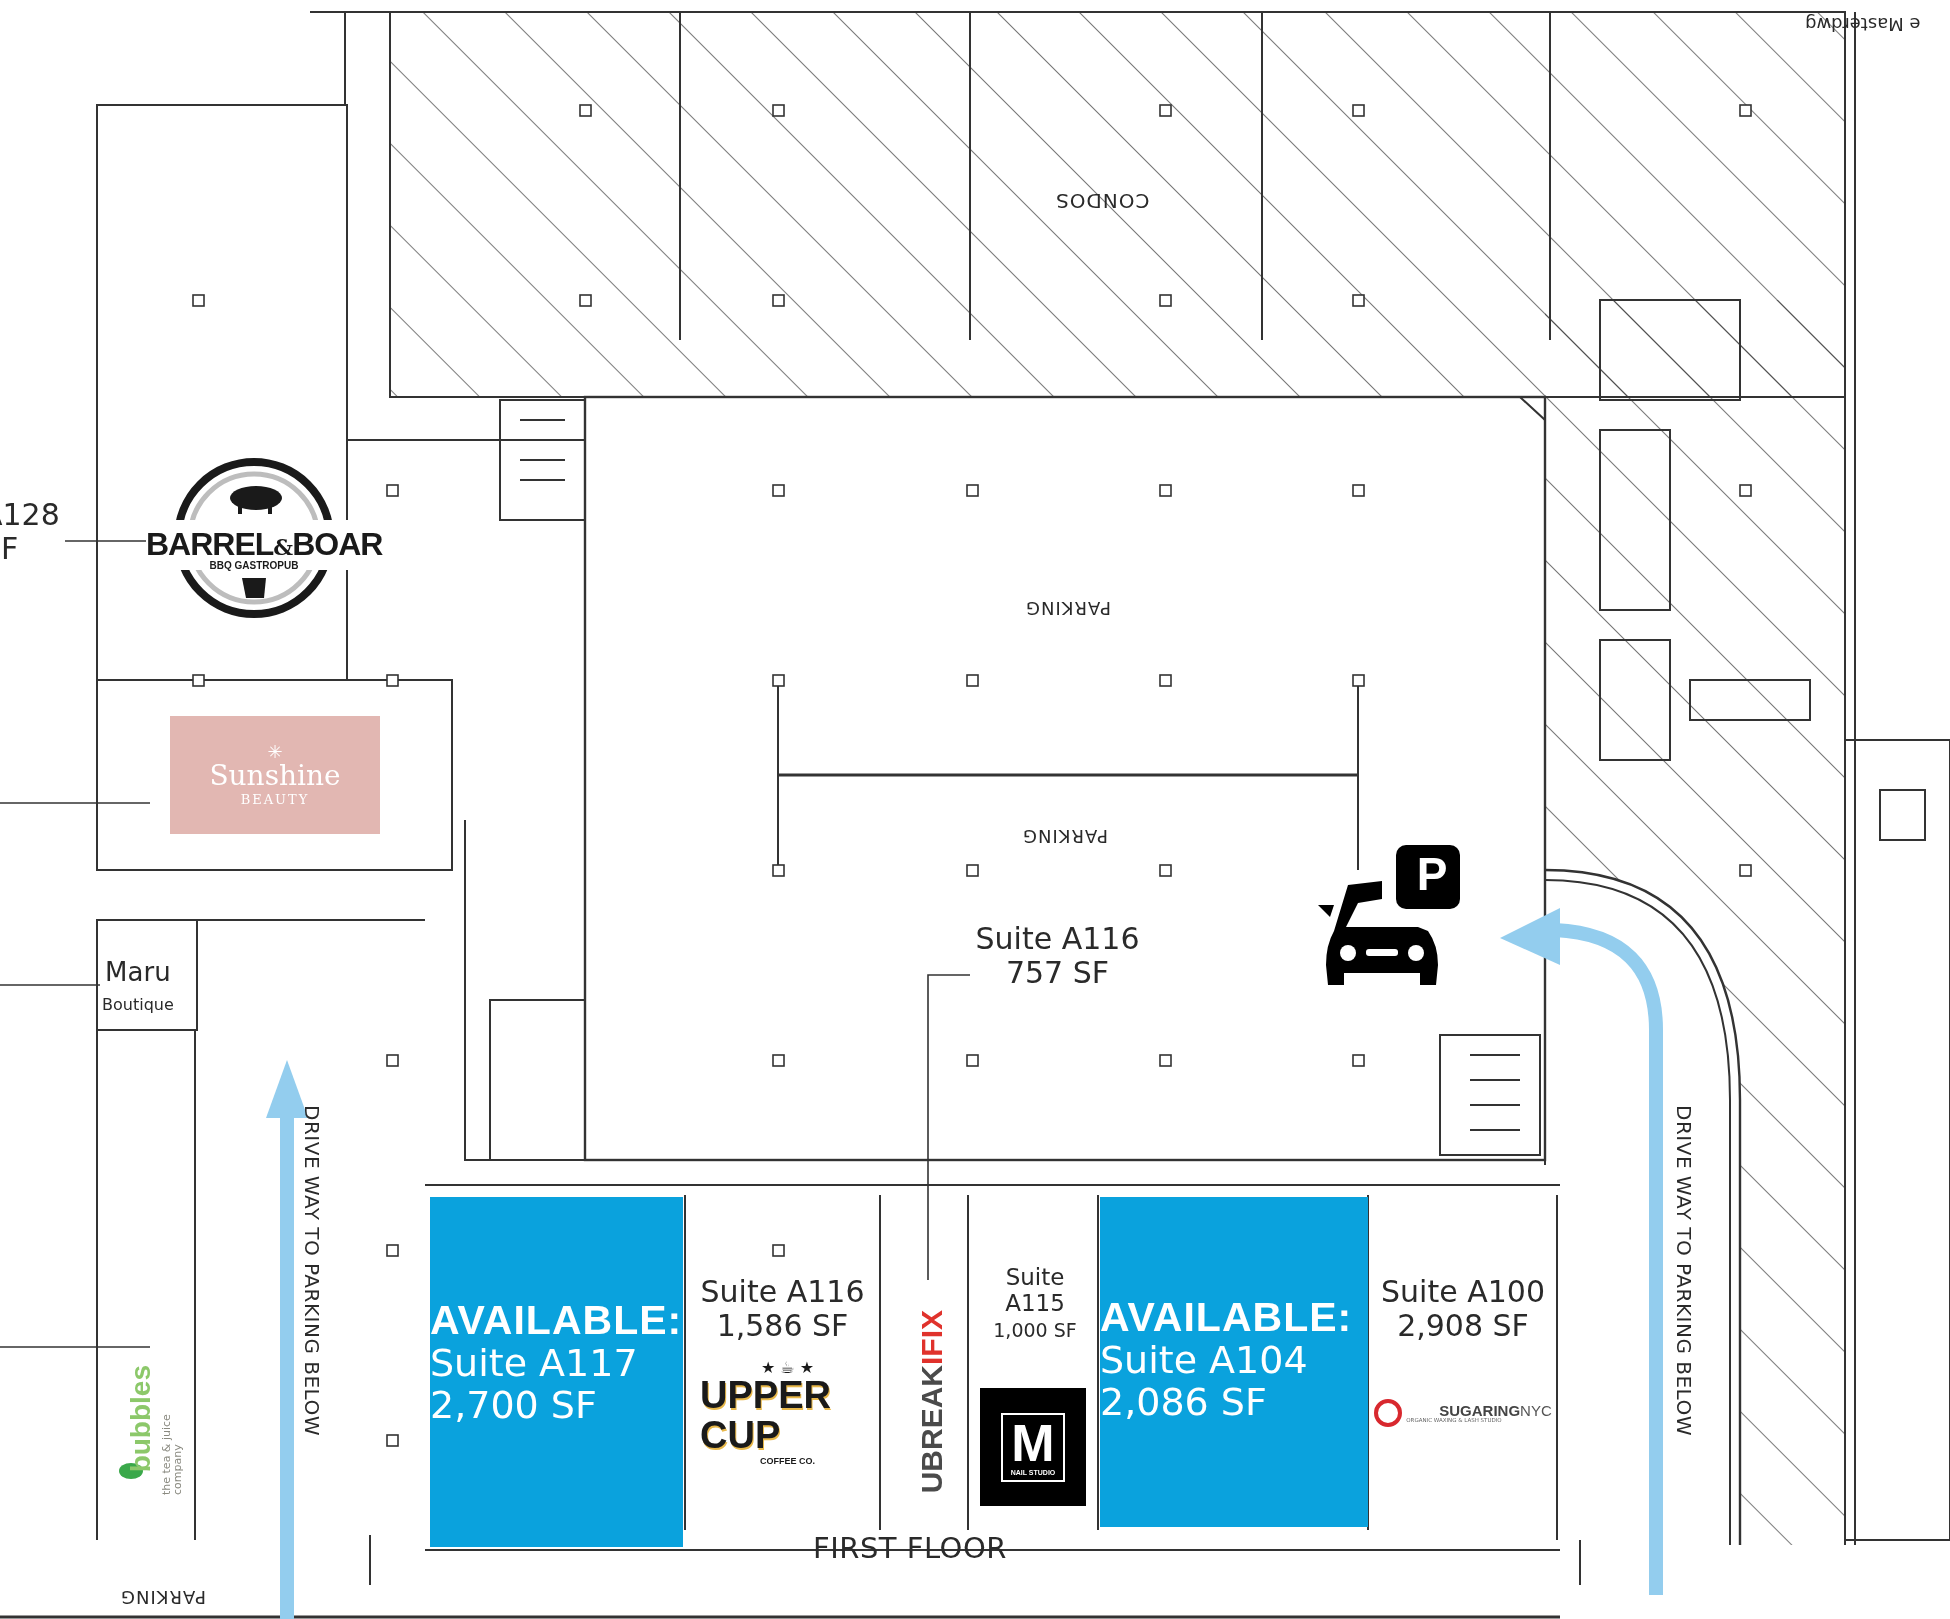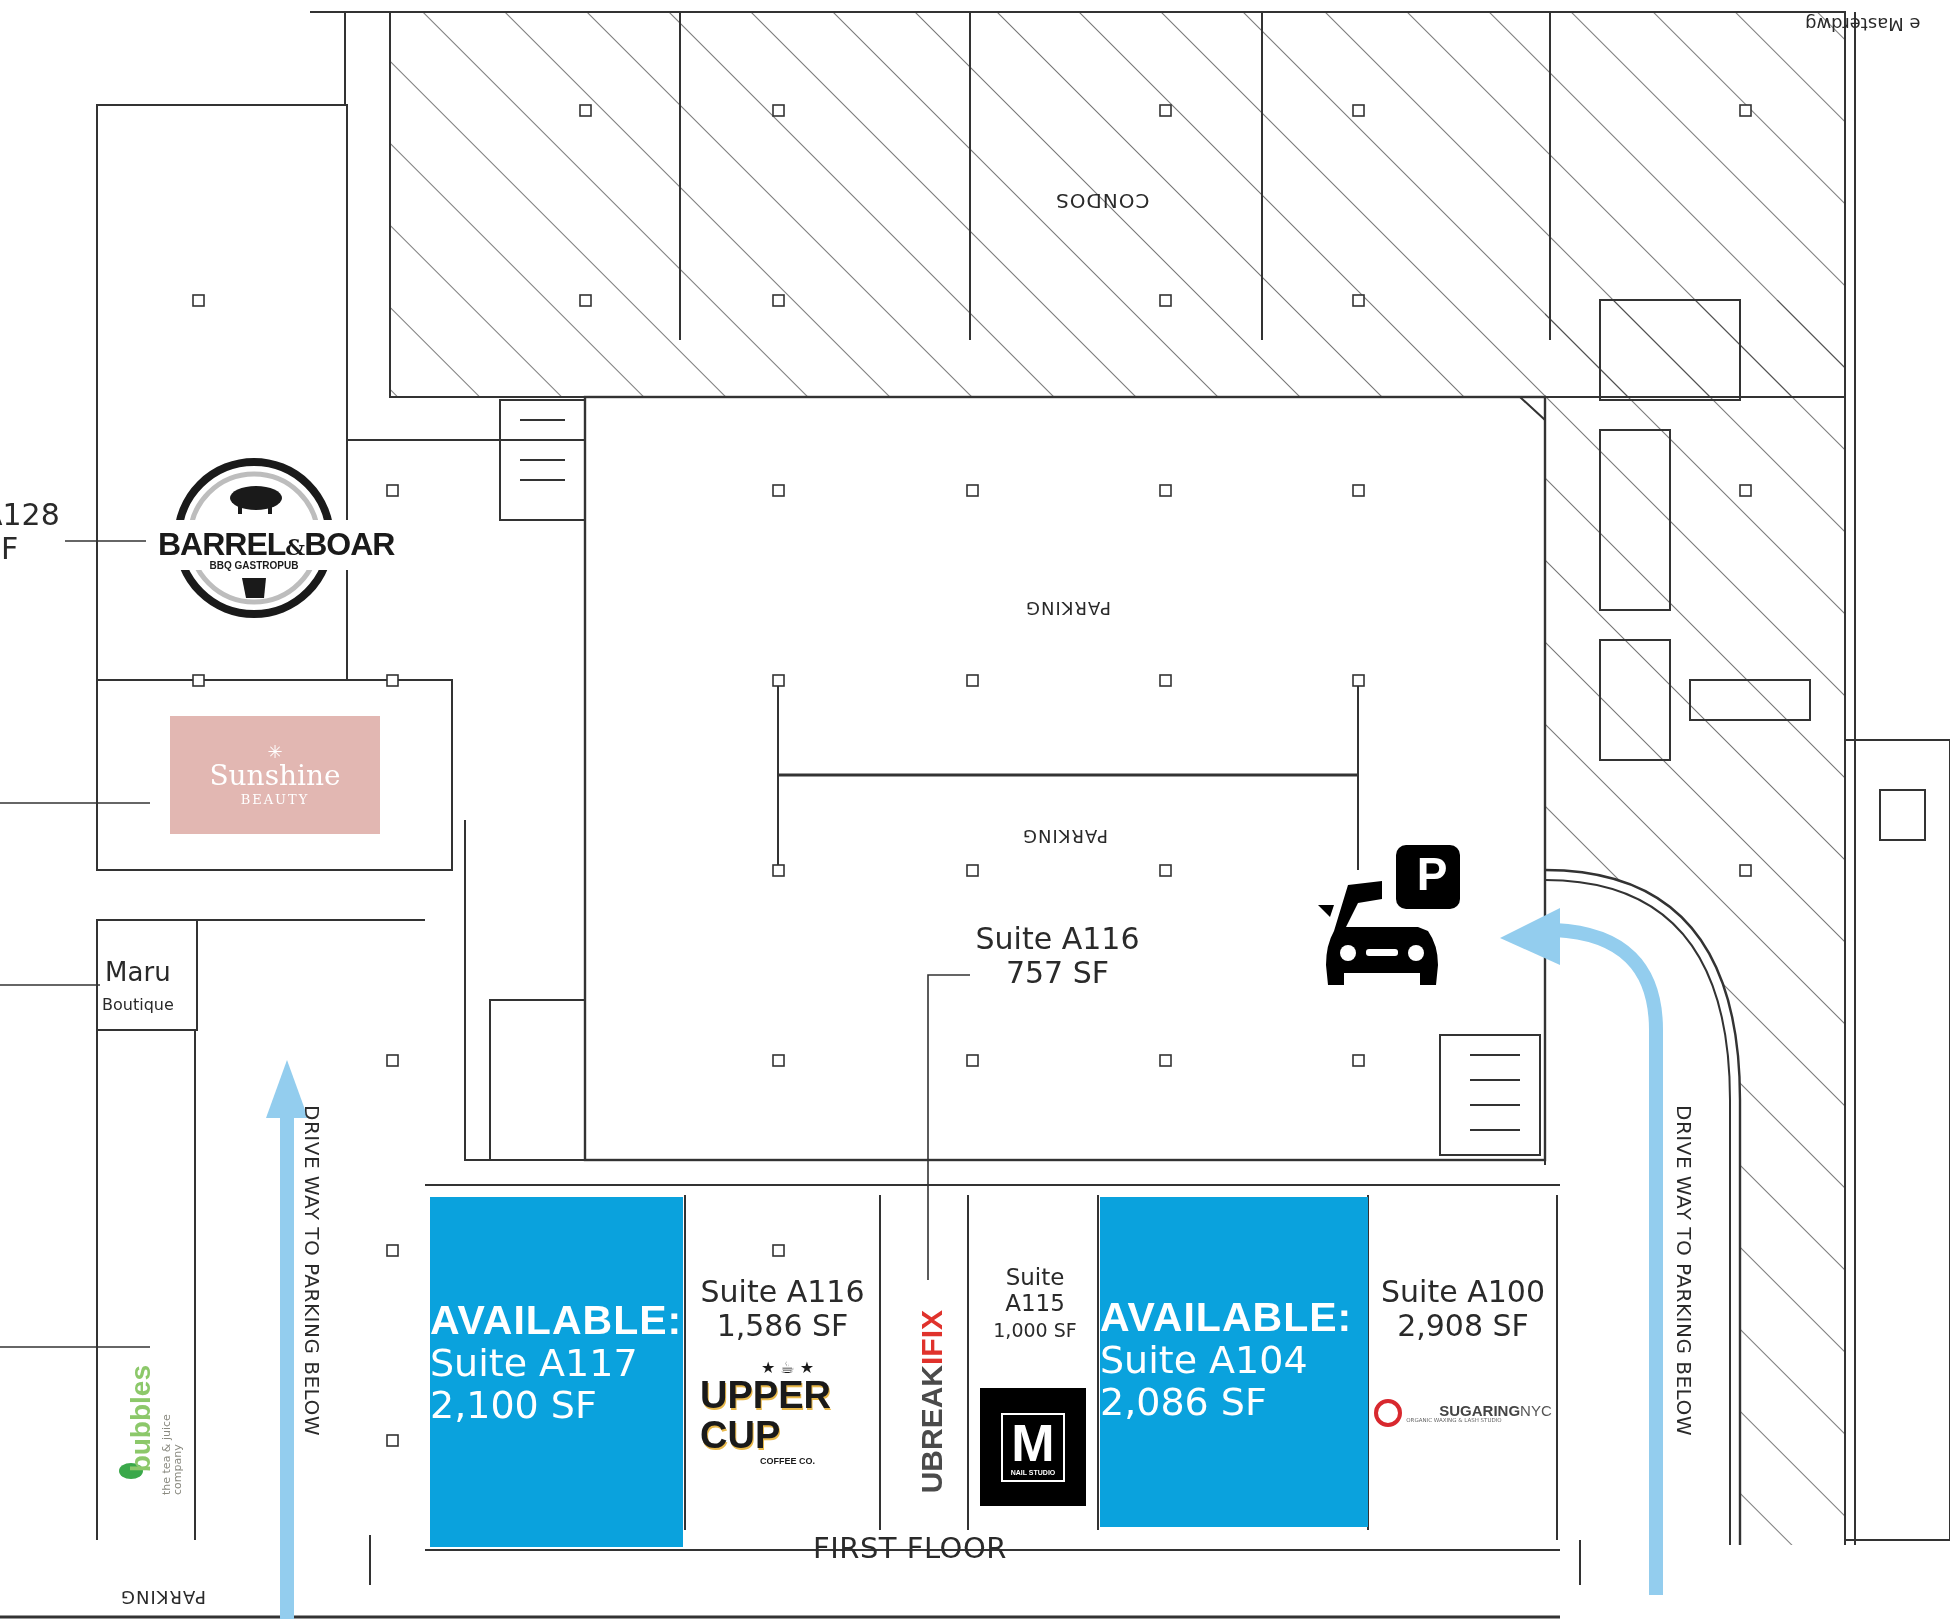--- a/index.html
+++ b/index.html
@@ -169,21 +169,21 @@
 <div class="logo" style="left:146px; top:458px; width:216px; height:160px;">
   <svg width="216" height="160" viewBox="0 0 216 160">
     <circle cx="108" cy="80" r="76" fill="none" stroke="#1a1a1a" stroke-width="8"></circle>
     <circle cx="108" cy="80" r="64" fill="none" stroke="#bdbdbd" stroke-width="5"></circle>
     <ellipse cx="110" cy="40" rx="26" ry="12" fill="#1a1a1a"></ellipse>
     <rect x="92" y="44" width="4" height="12" fill="#1a1a1a"></rect>
       <rect x="122" y="44" width="4" height="12" fill="#1a1a1a"></rect>
     <rect x="0" y="62" width="216" height="50" fill="#fff"></rect>
     <path d="M96 120 L120 120 L118 140 L100 140 Z" fill="#1a1a1a"></path>
   </svg>
-  <div class="abs" style="left:0; top:70px; width:216px; text-align:center; font-family:'Liberation Sans',sans-serif; font-weight:bold; font-size:32px; letter-spacing:-1px; color:#1a1a1a; line-height:1;margin-left:12px;">
+  <div class="abs" style="left:0; top:70px; width:216px; text-align:center; font-family:'Liberation Sans',sans-serif; font-weight:bold; font-size:32px; letter-spacing:-1px; color:#1a1a1a; line-height:1;">
     <span>BARREL</span><span style="font-family:'DejaVu Serif',serif; font-size:22px;">&amp;</span><span>BOAR</span>
   </div>
   <div class="abs" style="left:0; top:102px; width:216px; text-align:center; font-family:'Liberation Sans',sans-serif; font-weight:bold; font-size:10px; color:#1a1a1a;">BBQ GASTROPUB</div>
 </div>
 
 <div class="logo" style="left:170px; top:716px; width:210px; height:118px; background:#e2b7b2; flex-direction:column;">
   <div style="color:#fff; font-size:18px; line-height:1;">✳</div>
   <div style="color:#fff; font-family:'DejaVu Serif',serif; font-size:28px; line-height:1.1;">Sunshine</div>
   <div style="color:#fff; font-family:'DejaVu Serif',serif; font-size:13px; letter-spacing:2px;">BEAUTY</div>
 </div>
@@ -216,21 +216,21 @@
   <div style="line-height:1;">
     <div style="font-family:'Liberation Sans',sans-serif; font-size:15px; color:#555;"><b style="color:#444;margin-left:33px;">SUGARING</b><span>NYC</span></div>
     <div style="font-size:5.5px; color:#666;">ORGANIC WAXING &amp; LASH STUDIO</div>
   </div>
 </div>
 
 <div class="avail" style="left:430px; top:1197px; width:253px; height:350px;"></div>
 <div class="avail-text" style="left:430px; top:1298px; width:253px;">
   <span class="h">AVAILABLE:</span>
   <span class="s">Suite A117</span>
-  <span class="s">2,100 SF</span>
+  <span class="s">2,700 SF</span>
 </div>
 
 <div class="lbl" style="left:690px; top:1275px; width:185px; font-size:30px;">
   <span>Suite A116</span><br>
   <span>1,586 SF</span>
 </div>
 
 <div class="lbl" style="left:960px; top:922px; width:195px; font-size:30px;">
   <span>Suite A116</span><br>
   <span>757 SF</span>

